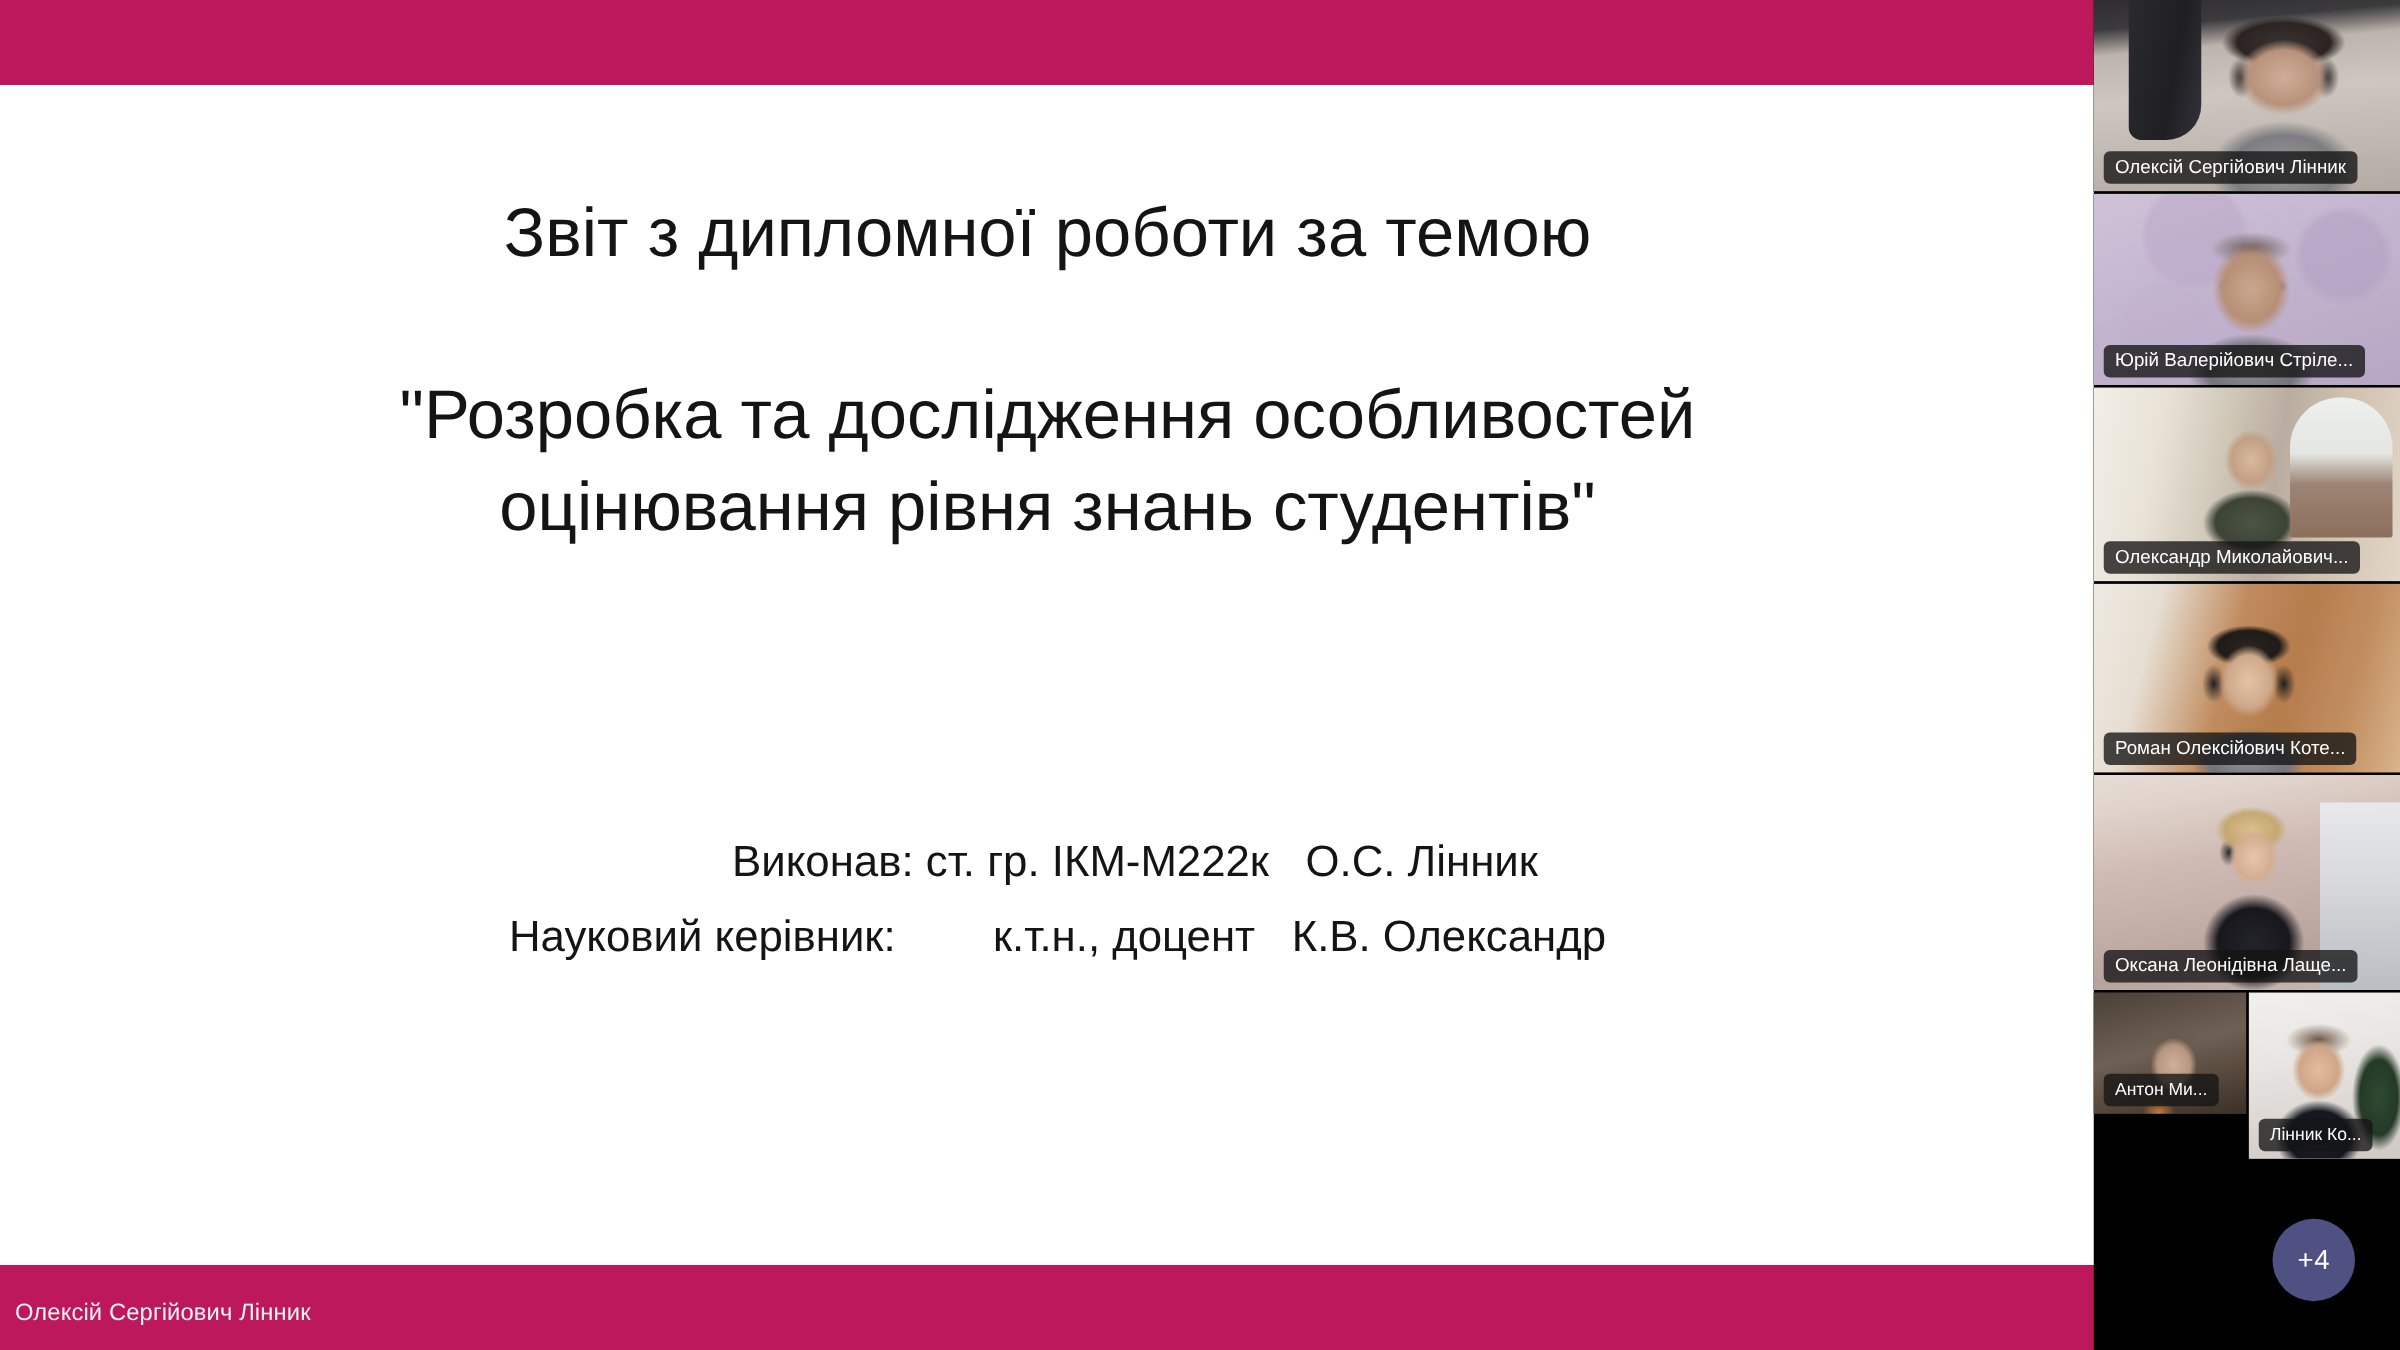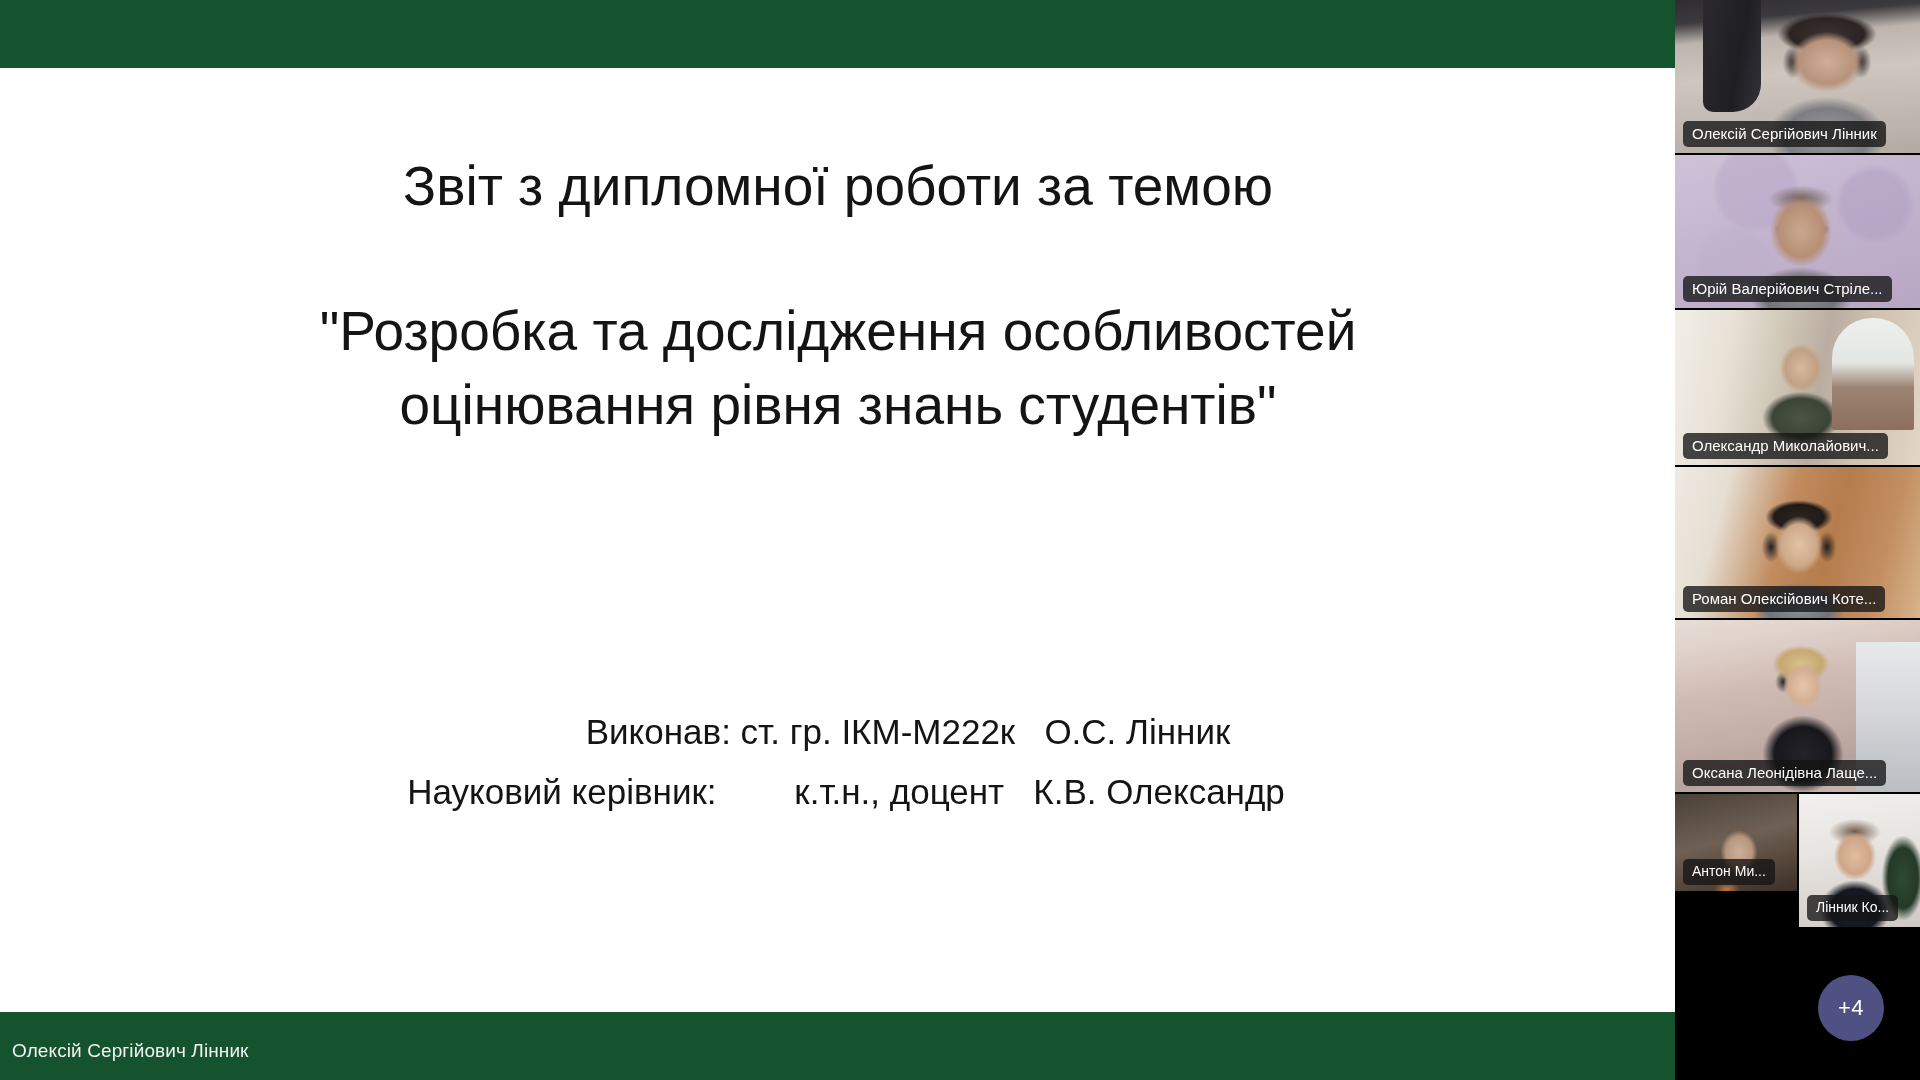--- a/index.html
+++ b/index.html
@@ -13,21 +13,21 @@
     position: relative;
     width: 1920px; height: 1080px;
     background: #000;
   }
 
   
   #share-region {
     position: absolute;
     left: 0; top: 0;
     width: 1676px; height: 1080px;
-    background: #14532d;
+    background: #be185d;
     overflow: hidden;
   }
   #slide {
     position: absolute;
     left: 0; top: 68px;
     width: 1676px; height: 944px;
     background: #ffffff;
     overflow: hidden;
   }
   .slide-inner {
@@ -55,21 +55,21 @@
     font-size: 55px;
     line-height: 74px;
     font-weight: 400;
     color: #141414;
   }
   .title-line { display: block; }
 
   #slide-credits {
     position: absolute;
     left: 0; right: 0;
-    top: 634px;
+    top: 592px;
     font-size: 35px;
     line-height: 60px;
     color: #141414;
   }
   .credit-row {
     display: flex;
     justify-content: center;
     white-space: pre;
   }
   .credit-row.author     { padding-left: 140px; }

